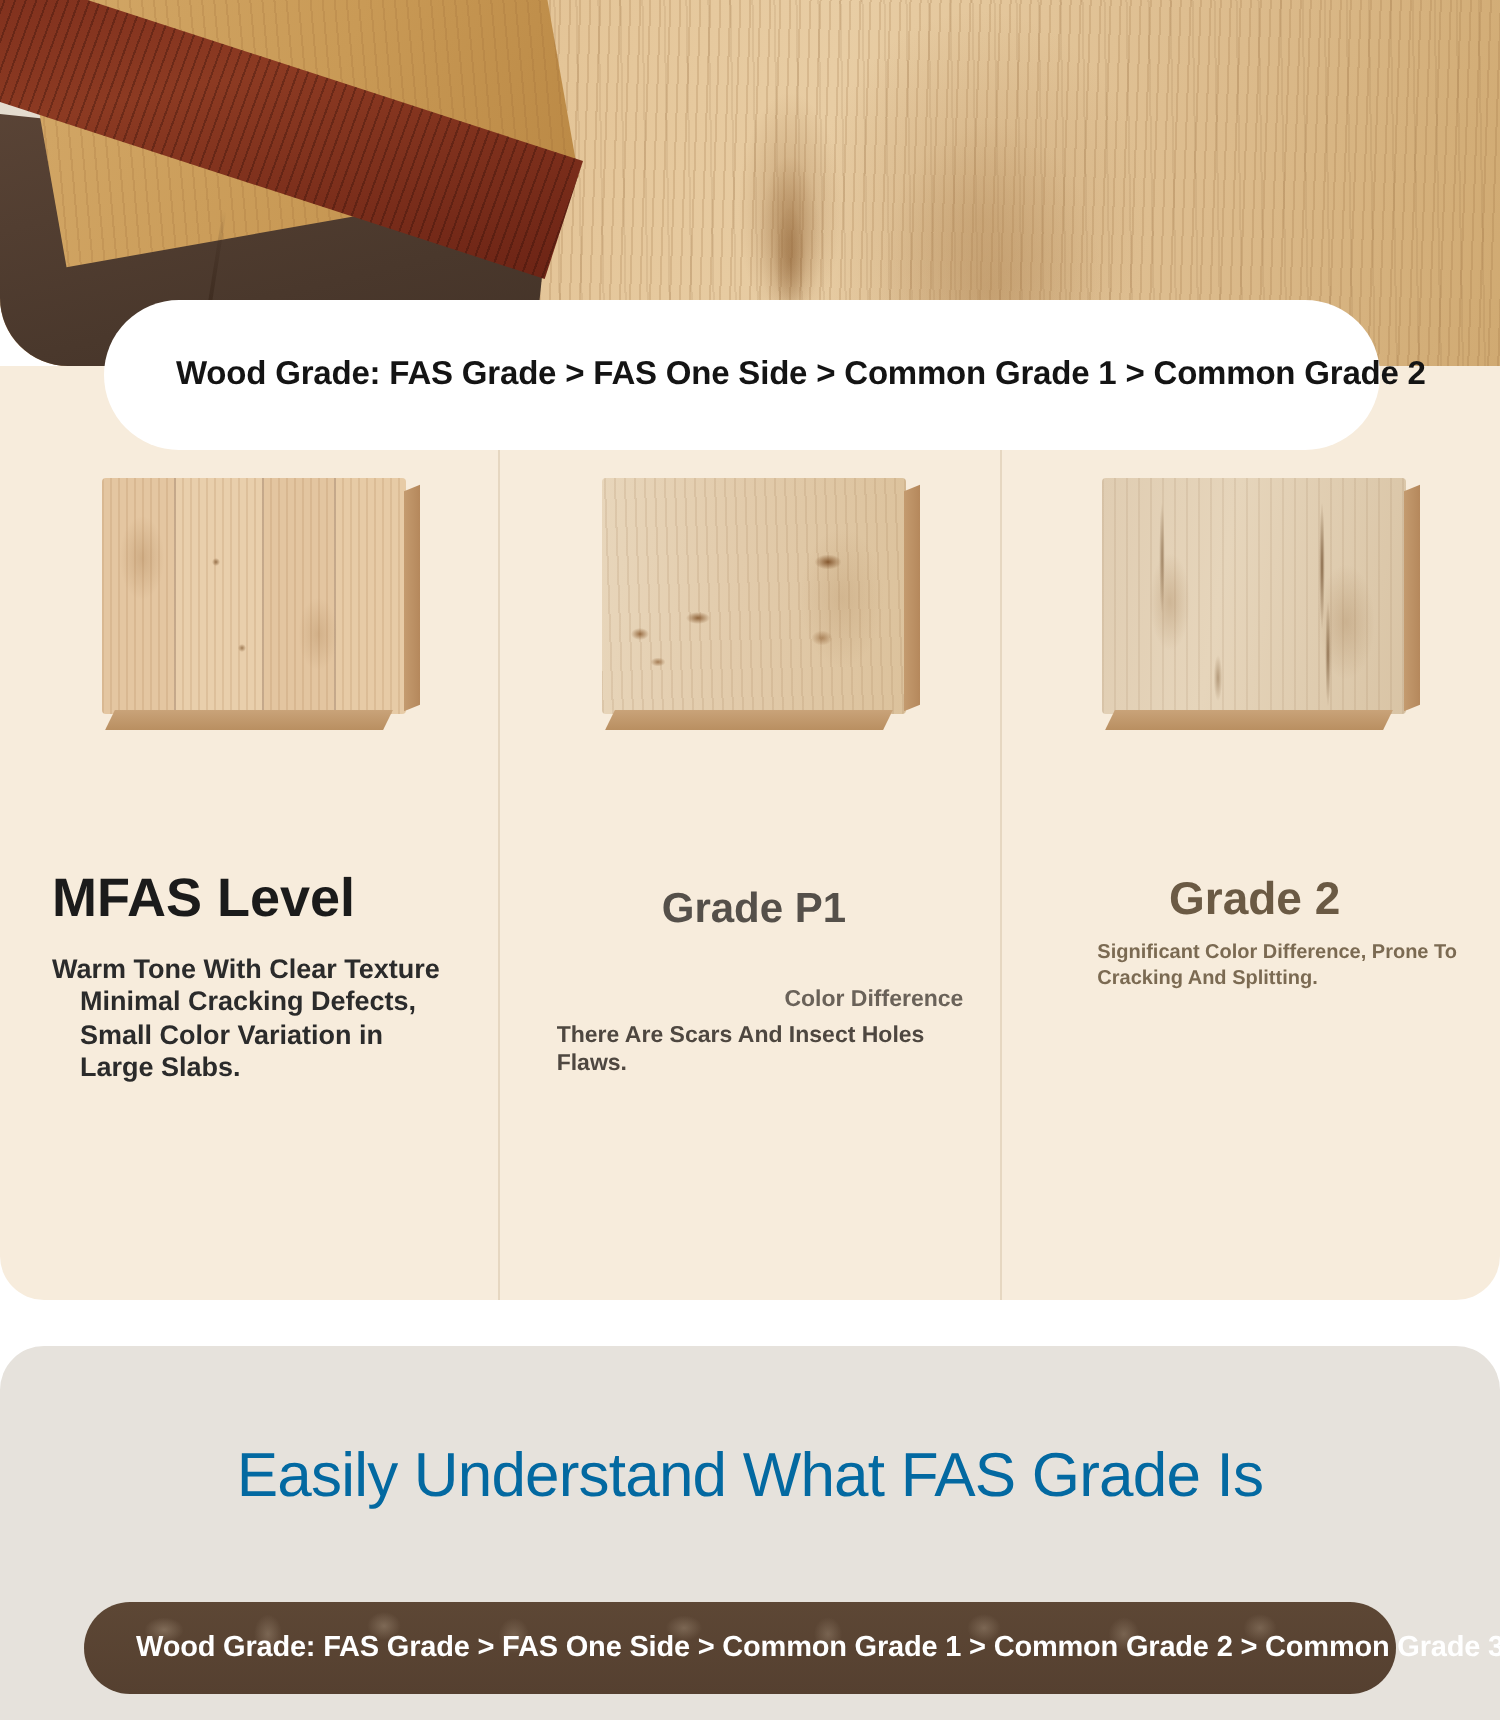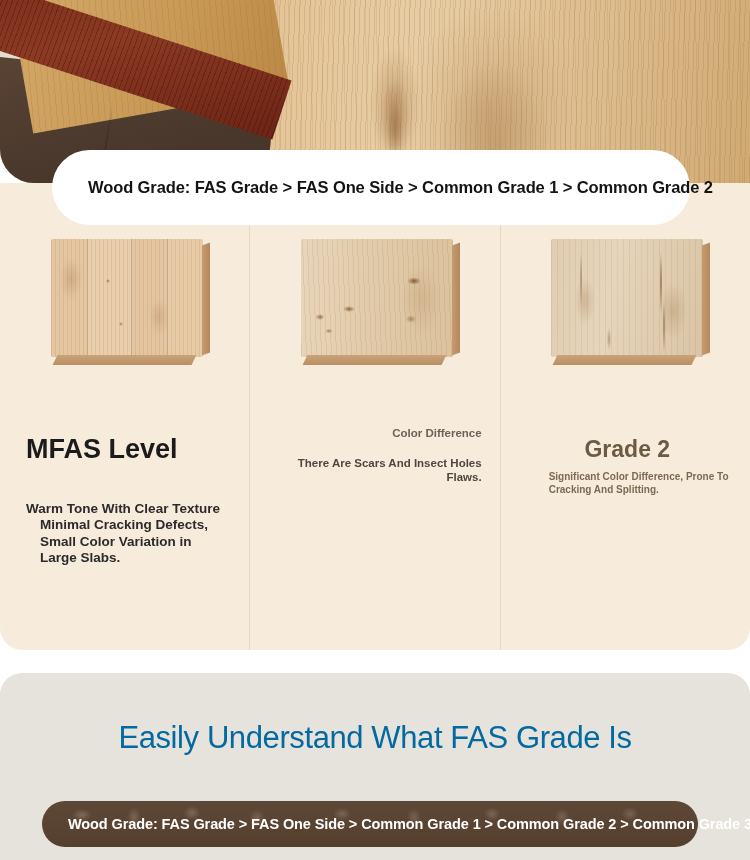--- a/index.html
+++ b/index.html
@@ -291,44 +291,44 @@
   .title-3 {
     font-size: 23px;
     color: #6b5a44;
     text-align: center;
     margin-top: 38px;
   }
 
   
   .desc { margin: 0; }
   .desc-1 {
-    margin-top: 36px;
+    margin-top: 12px;
     padding-left: 4px;
     font-size: 13.5px;
     font-weight: 700;
     color: #2b2b2b;
     line-height: 1.22;
   }
   .desc-1 .lead { display: block; }
   .desc-1 .rest { display: block; padding-left: 14px; }
 
   .desc-2-a {
     margin-top: 28px;
     font-size: 11.5px;
     font-weight: 700;
     color: #6a6259;
     text-align: right;
     line-height: 1.2;
   }
   .desc-2-b {
-    margin-top: 16px;
+    margin-top: 4px;
     font-size: 11.5px;
     font-weight: 700;
     color: #4e4740;
-    text-align: right;
+    text-align: left;
     line-height: 1.2;
     padding-left: 6px;
   }
 
   .desc-3 {
     margin-top: 8px;
     font-size: 10px;
     font-weight: 700;
     color: #7b6a52;
     line-height: 1.32;
@@ -428,20 +428,21 @@
       </div>
 
       <div class="col col-2">
         <div class="swatch-wrap">
           <div class="swatch sw2">
             <div class="face"></div>
             <div class="edge-right"></div>
             <div class="edge-bottom"></div>
           </div>
         </div>
+        <h2 class="grade-title title-2">Grade P1</h2>
         <p class="desc desc-2-a">Color Difference</p>
         <p class="desc desc-2-b">There Are Scars And Insect Holes Flaws.</p>
       </div>
 
       <div class="col col-3">
         <div class="swatch-wrap">
           <div class="swatch sw3">
             <div class="face"></div>
             <div class="edge-right"></div>
             <div class="edge-bottom"></div>

